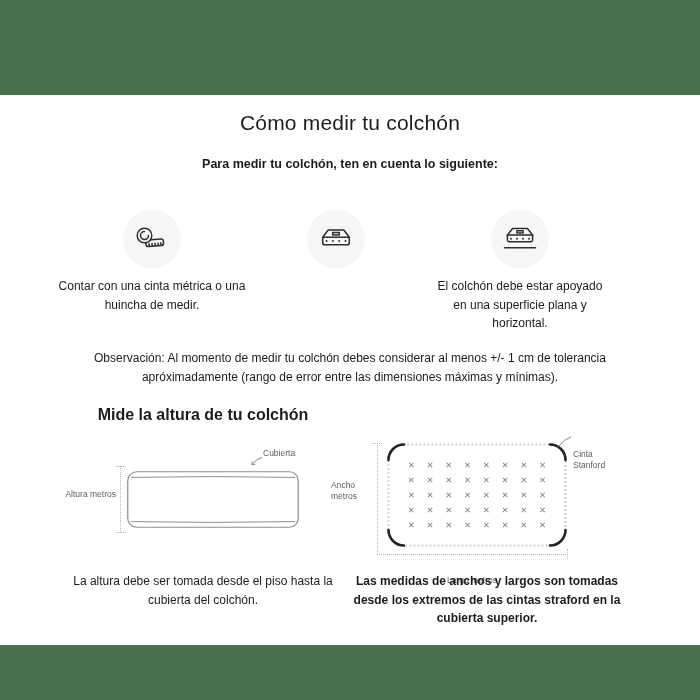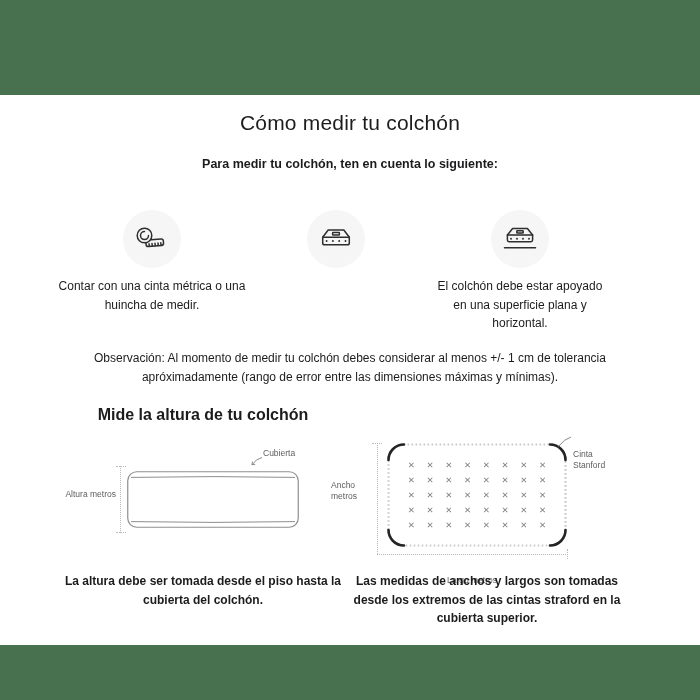--- a/index.html
+++ b/index.html
@@ -21,21 +21,21 @@
   .tip-circle{width:58px;height:58px;border-radius:50%;background:#f6f6f6;
               margin:0 auto;display:flex;align-items:center;justify-content:center;}
   .tip-text{margin:9px 0 0;font-size:12px;line-height:1.55;font-weight:500;}
   .observation{position:absolute;top:254px;left:76px;width:548px;margin:0;
                text-align:center;font-size:12px;line-height:1.55;font-weight:500;}
   .sec-title{position:absolute;top:311px;margin:0;text-align:center;font-size:16px;font-weight:700;}
   .sec-left{left:75px;width:256px;}
   .sec-right{left:359px;width:256px;}
   .caption{position:absolute;top:477px;margin:0;text-align:center;
            font-size:12px;line-height:1.55;font-weight:500;}
-  .cap-left{left:63px;width:280px;font-weight:bold;}
+  .cap-left{left:63px;width:280px;}
   .cap-right{left:349px;width:276px;font-weight:bold;}
   .dlabel{position:absolute;font-size:8.5px;line-height:10.5px;color:#5d5d5d;}
   .dotv{position:absolute;width:0;border-left:1px dotted #b8b8b8;}
   .doth{position:absolute;height:0;border-top:1px dotted #b8b8b8;}
   .abs{position:absolute;}
   .altura-label{left:36px;top:394px;width:80px;text-align:right;}
   .cubierta-label{left:263px;top:353px;}
   .cinta-label{left:573px;top:354px;width:54px;}
   .ancho-label{left:331px;top:385px;width:42px;text-align:left;}
   .largo-label{left:472px;top:480px;transform:translateX(-50%);background:#fff;padding:0 5px;white-space:nowrap;}

